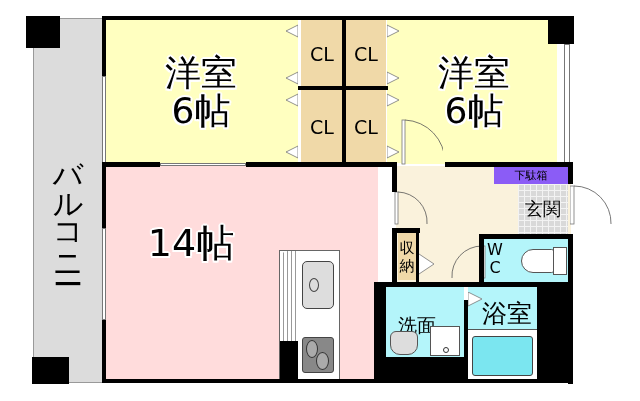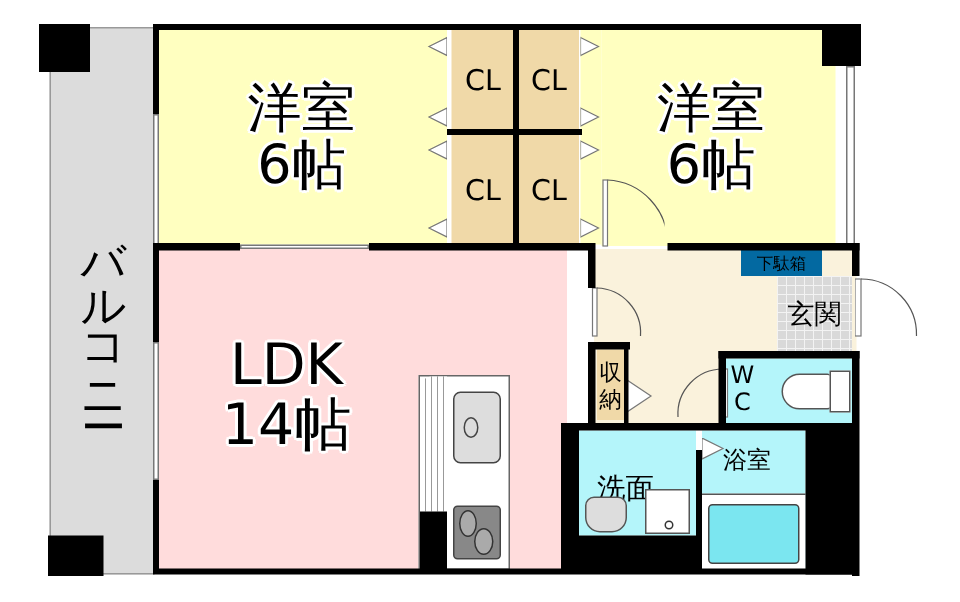--- a/index.html
+++ b/index.html
@@ -70,21 +70,20 @@
   <svg class="abs" width="50" height="50" style="left:-8px;top:98px;">
     <rect x="9" y="2" width="3" height="44" fill="#fff" stroke="#777" stroke-width="0.8"></rect>
     <path d="M12 2 A42 42 0 0 1 52 44" fill="none" stroke="#555" stroke-width="0.8"></path>
   </svg>
 </div>
 <div class="wall" style="left:548px;top:16px;width:26px;height:28px;"></div>
 <div class="win" style="left:564px;top:44px;width:6px;height:120px;"></div>
 
 <div class="abs" style="left:106px;top:166px;width:272px;height:214px;background:#ffdcdc;">
   <div class="room-label" style="left:20px;top:58px;width:130px;font-size:38px;">
-    <div>LDK</div>
     <div>14帖</div>
   </div>
 </div>
 
 <div class="abs" style="left:279px;top:250px;width:61px;height:130px;background:#fff;border:1px solid #666;">
   <div class="abs" style="left:0;top:0;width:18px;height:90px;background:repeating-linear-gradient(90deg,#fff 0 3px,#999 3px 4px);border-top-left-radius:8px;"></div>
   <div class="wall" style="left:0;top:90px;width:18px;height:40px;"></div>
   <div class="abs" style="left:22px;top:10px;width:32px;height:48px;background:#ddd;border:1px solid #444;border-radius:5px;">
     <div class="abs" style="left:6px;top:16px;width:10px;height:14px;border:1px solid #444;border-radius:50%;"></div>
   </div>
@@ -93,21 +92,21 @@
     <div class="abs" style="left:13px;top:14px;width:13px;height:18px;border:1px solid #333;border-radius:50%;background:#aaa;"></div>
   </div>
 </div>
 
 <div class="abs" style="left:396px;top:166px;width:175px;height:120px;background:#faf2dc;"></div>
 <svg class="abs" width="40" height="40" style="left:393px;top:190px;">
   <rect x="2" y="2" width="3" height="32" fill="#fff" stroke="#777" stroke-width="0.8"></rect>
   <path d="M5 2 A30 30 0 0 1 34 34" fill="none" stroke="#555" stroke-width="0.8"></path>
 </svg>
 
-<div class="abs" style="left:494px;top:166px;width:54px;height:18px;background:#0369a1;display:flex;align-items:center;justify-content:center;font-size:11px;">
+<div class="abs" style="left:494px;top:166px;width:74px;height:18px;background:#8b5cf6;display:flex;align-items:center;justify-content:center;font-size:11px;">
   <span>下駄箱</span>
 </div>
 
 <div class="abs tile" style="left:518px;top:184px;width:50px;height:50px;display:flex;align-items:center;justify-content:center;font-size:18px;">
   <span>玄関</span>
 </div>
 <svg class="abs" width="50" height="50" style="left:570px;top:184px;">
   <rect x="0" y="2" width="4" height="38" fill="#fff" stroke="#777" stroke-width="0.8"></rect>
   <path d="M4 2 A37 37 0 0 1 41 40" fill="none" stroke="#555" stroke-width="0.8"></path>
 </svg>
@@ -136,21 +135,21 @@
 <div class="abs" style="left:386px;top:287px;width:78px;height:70px;background:#b4f5fa;">
   <div class="abs" style="left:12px;top:6px;font-size:19px;margin-top:20px;">洗面</div>
   <div class="abs" style="left:4px;top:44px;width:28px;height:24px;background:#ddd;border:1px solid #555;border-radius:6px 6px 10px 10px;"></div>
   <div class="abs" style="left:44px;top:39px;width:30px;height:30px;background:#fff;border:1px solid #555;">
     <div class="abs" style="left:12px;top:20px;width:6px;height:6px;border:1px solid #333;border-radius:50%;"></div>
   </div>
 </div>
 <div class="wall" style="left:384px;top:357px;width:84px;height:25px;"></div>
 
 <div class="abs" style="left:468px;top:287px;width:69px;height:94px;background:#b4f5fa;">
-  <div class="abs" style="left:14px;top:10px;font-size:16px;">浴室</div>
+  <div class="abs" style="left:14px;top:10px;font-size:25px;">浴室</div>
   <div class="abs" style="left:0;top:42px;width:69px;height:52px;background:#fff;border-top:1px solid #555;">
     <div class="abs" style="left:4px;top:6px;width:61px;height:40px;background:#7be6f0;border:1px solid #444;border-radius:3px;"></div>
   </div>
 </div>
 <svg class="abs" width="20" height="30" style="left:468px;top:292px;">
   <polygon points="0,0 14,7 0,14" fill="#fff" stroke="#777" stroke-width="0.8"></polygon>
 </svg>
 <div class="wall" style="left:537px;top:282px;width:35px;height:101px;"></div>
 
 <div class="wall" style="left:102px;top:16px;width:472px;height:4px;"></div>

